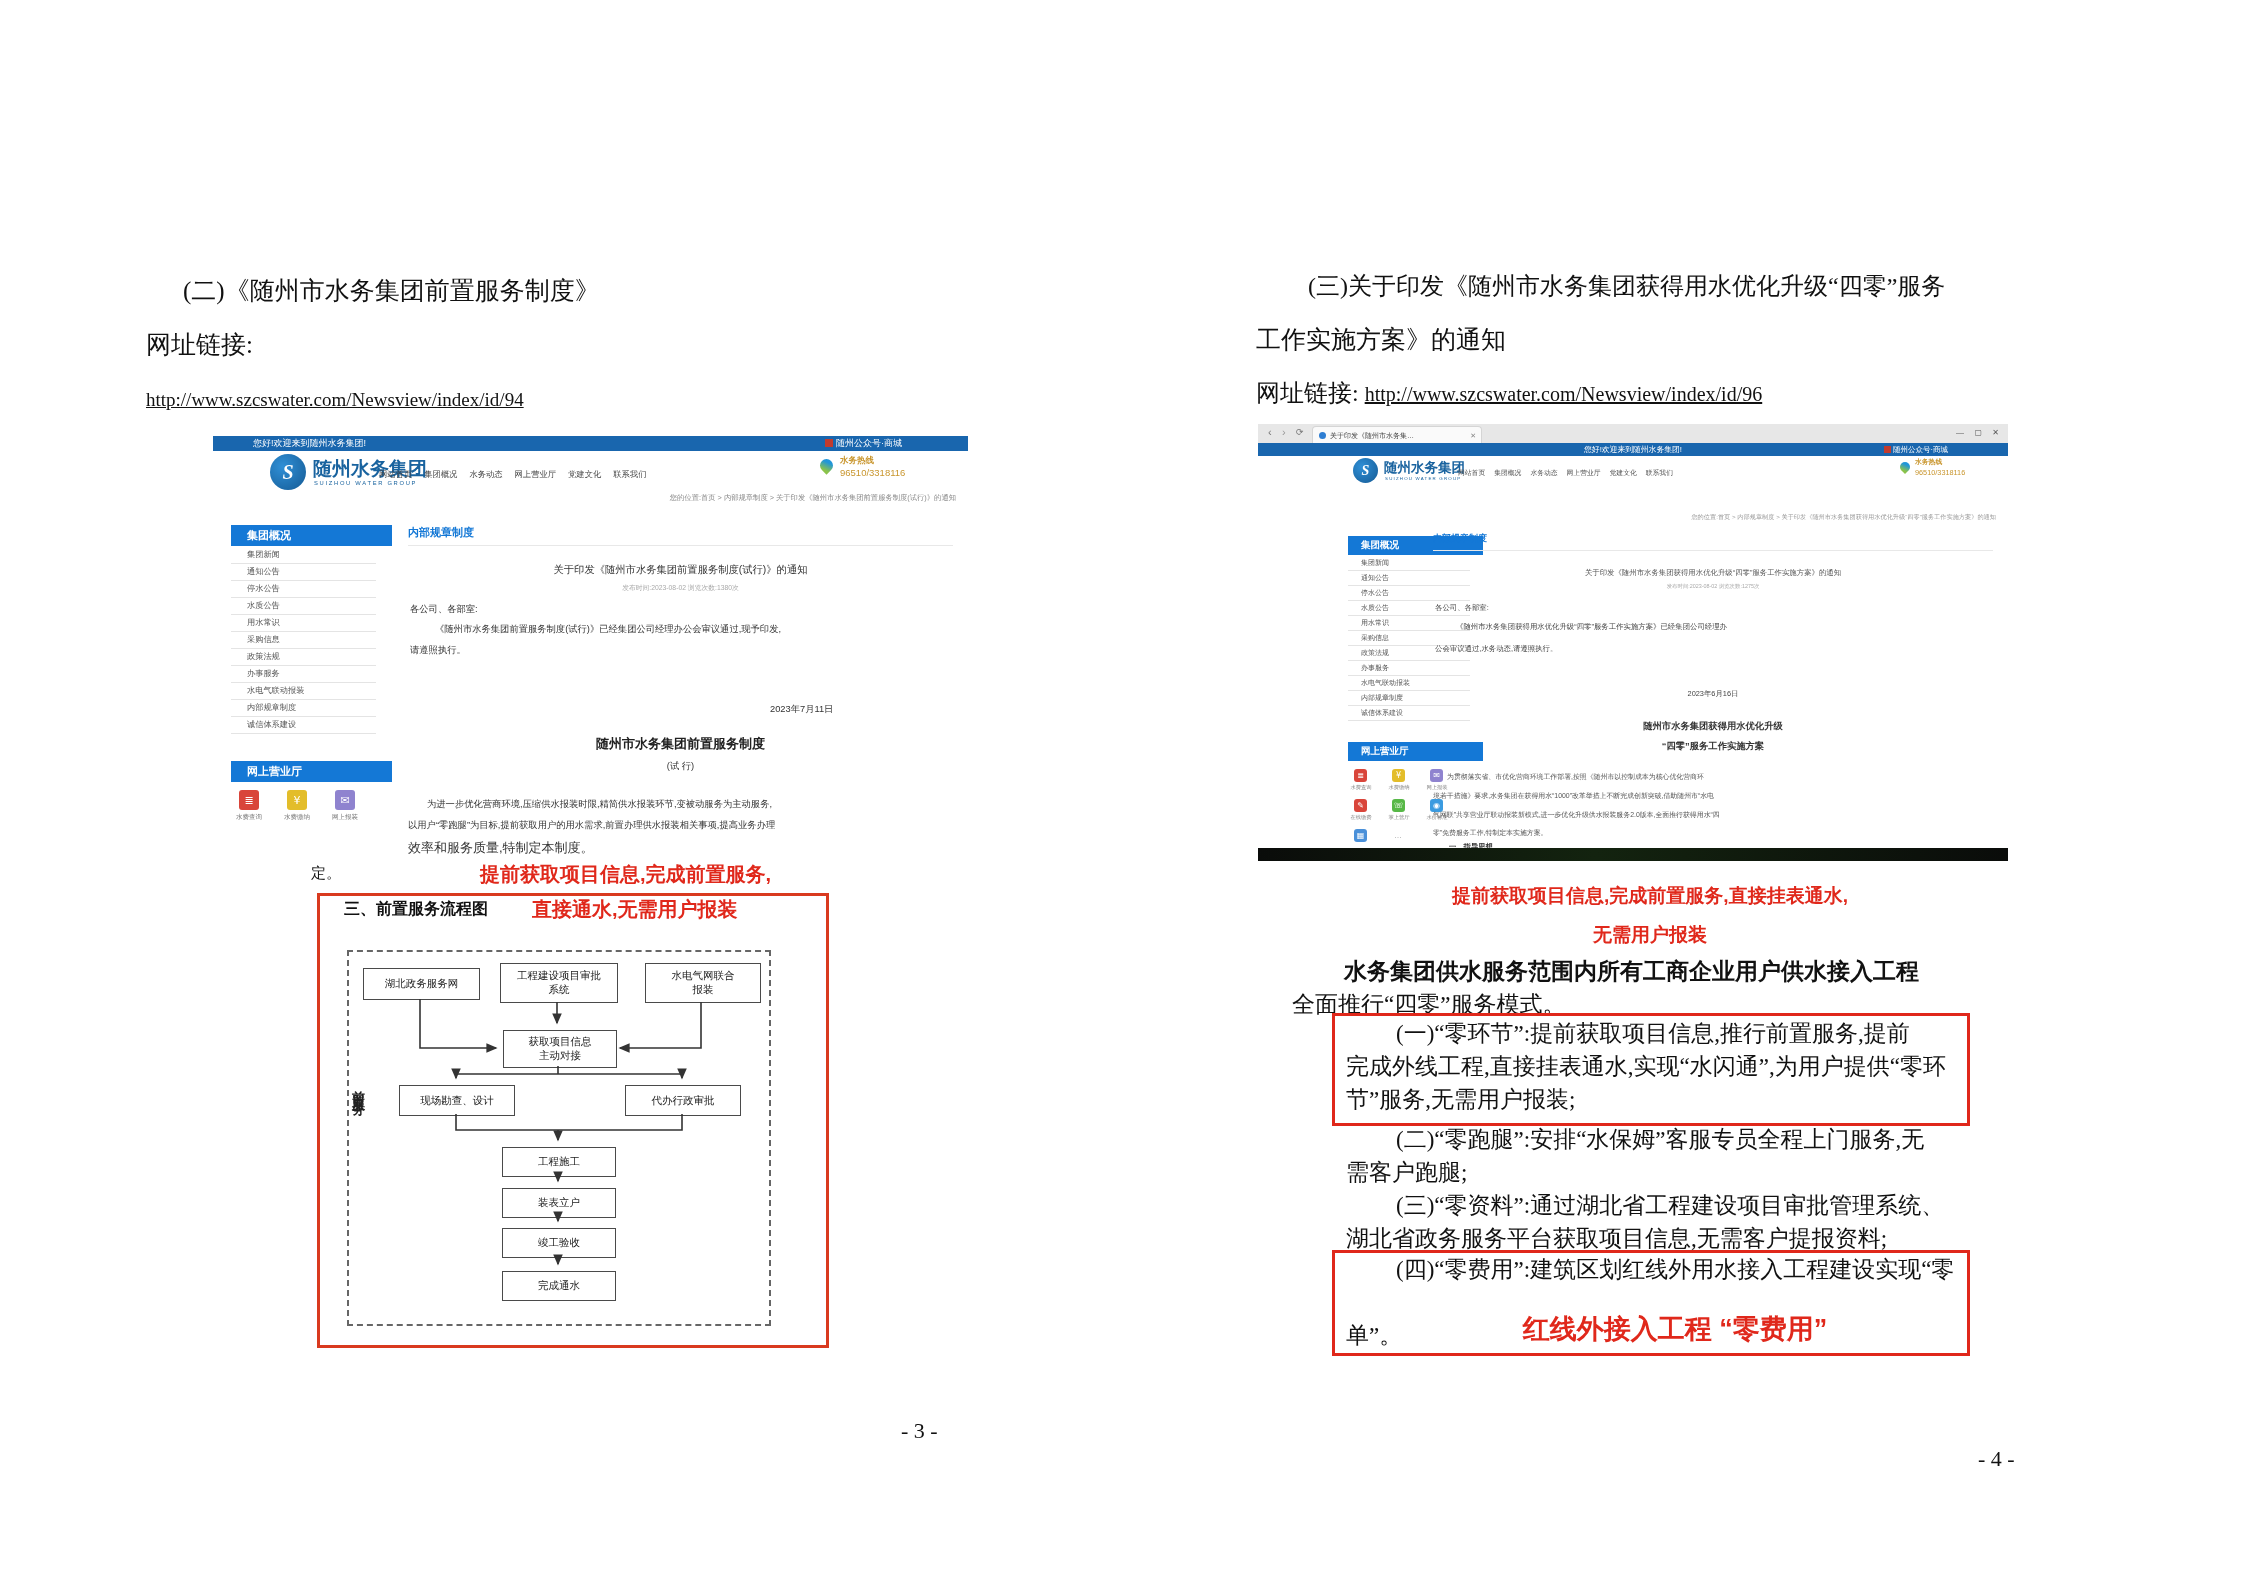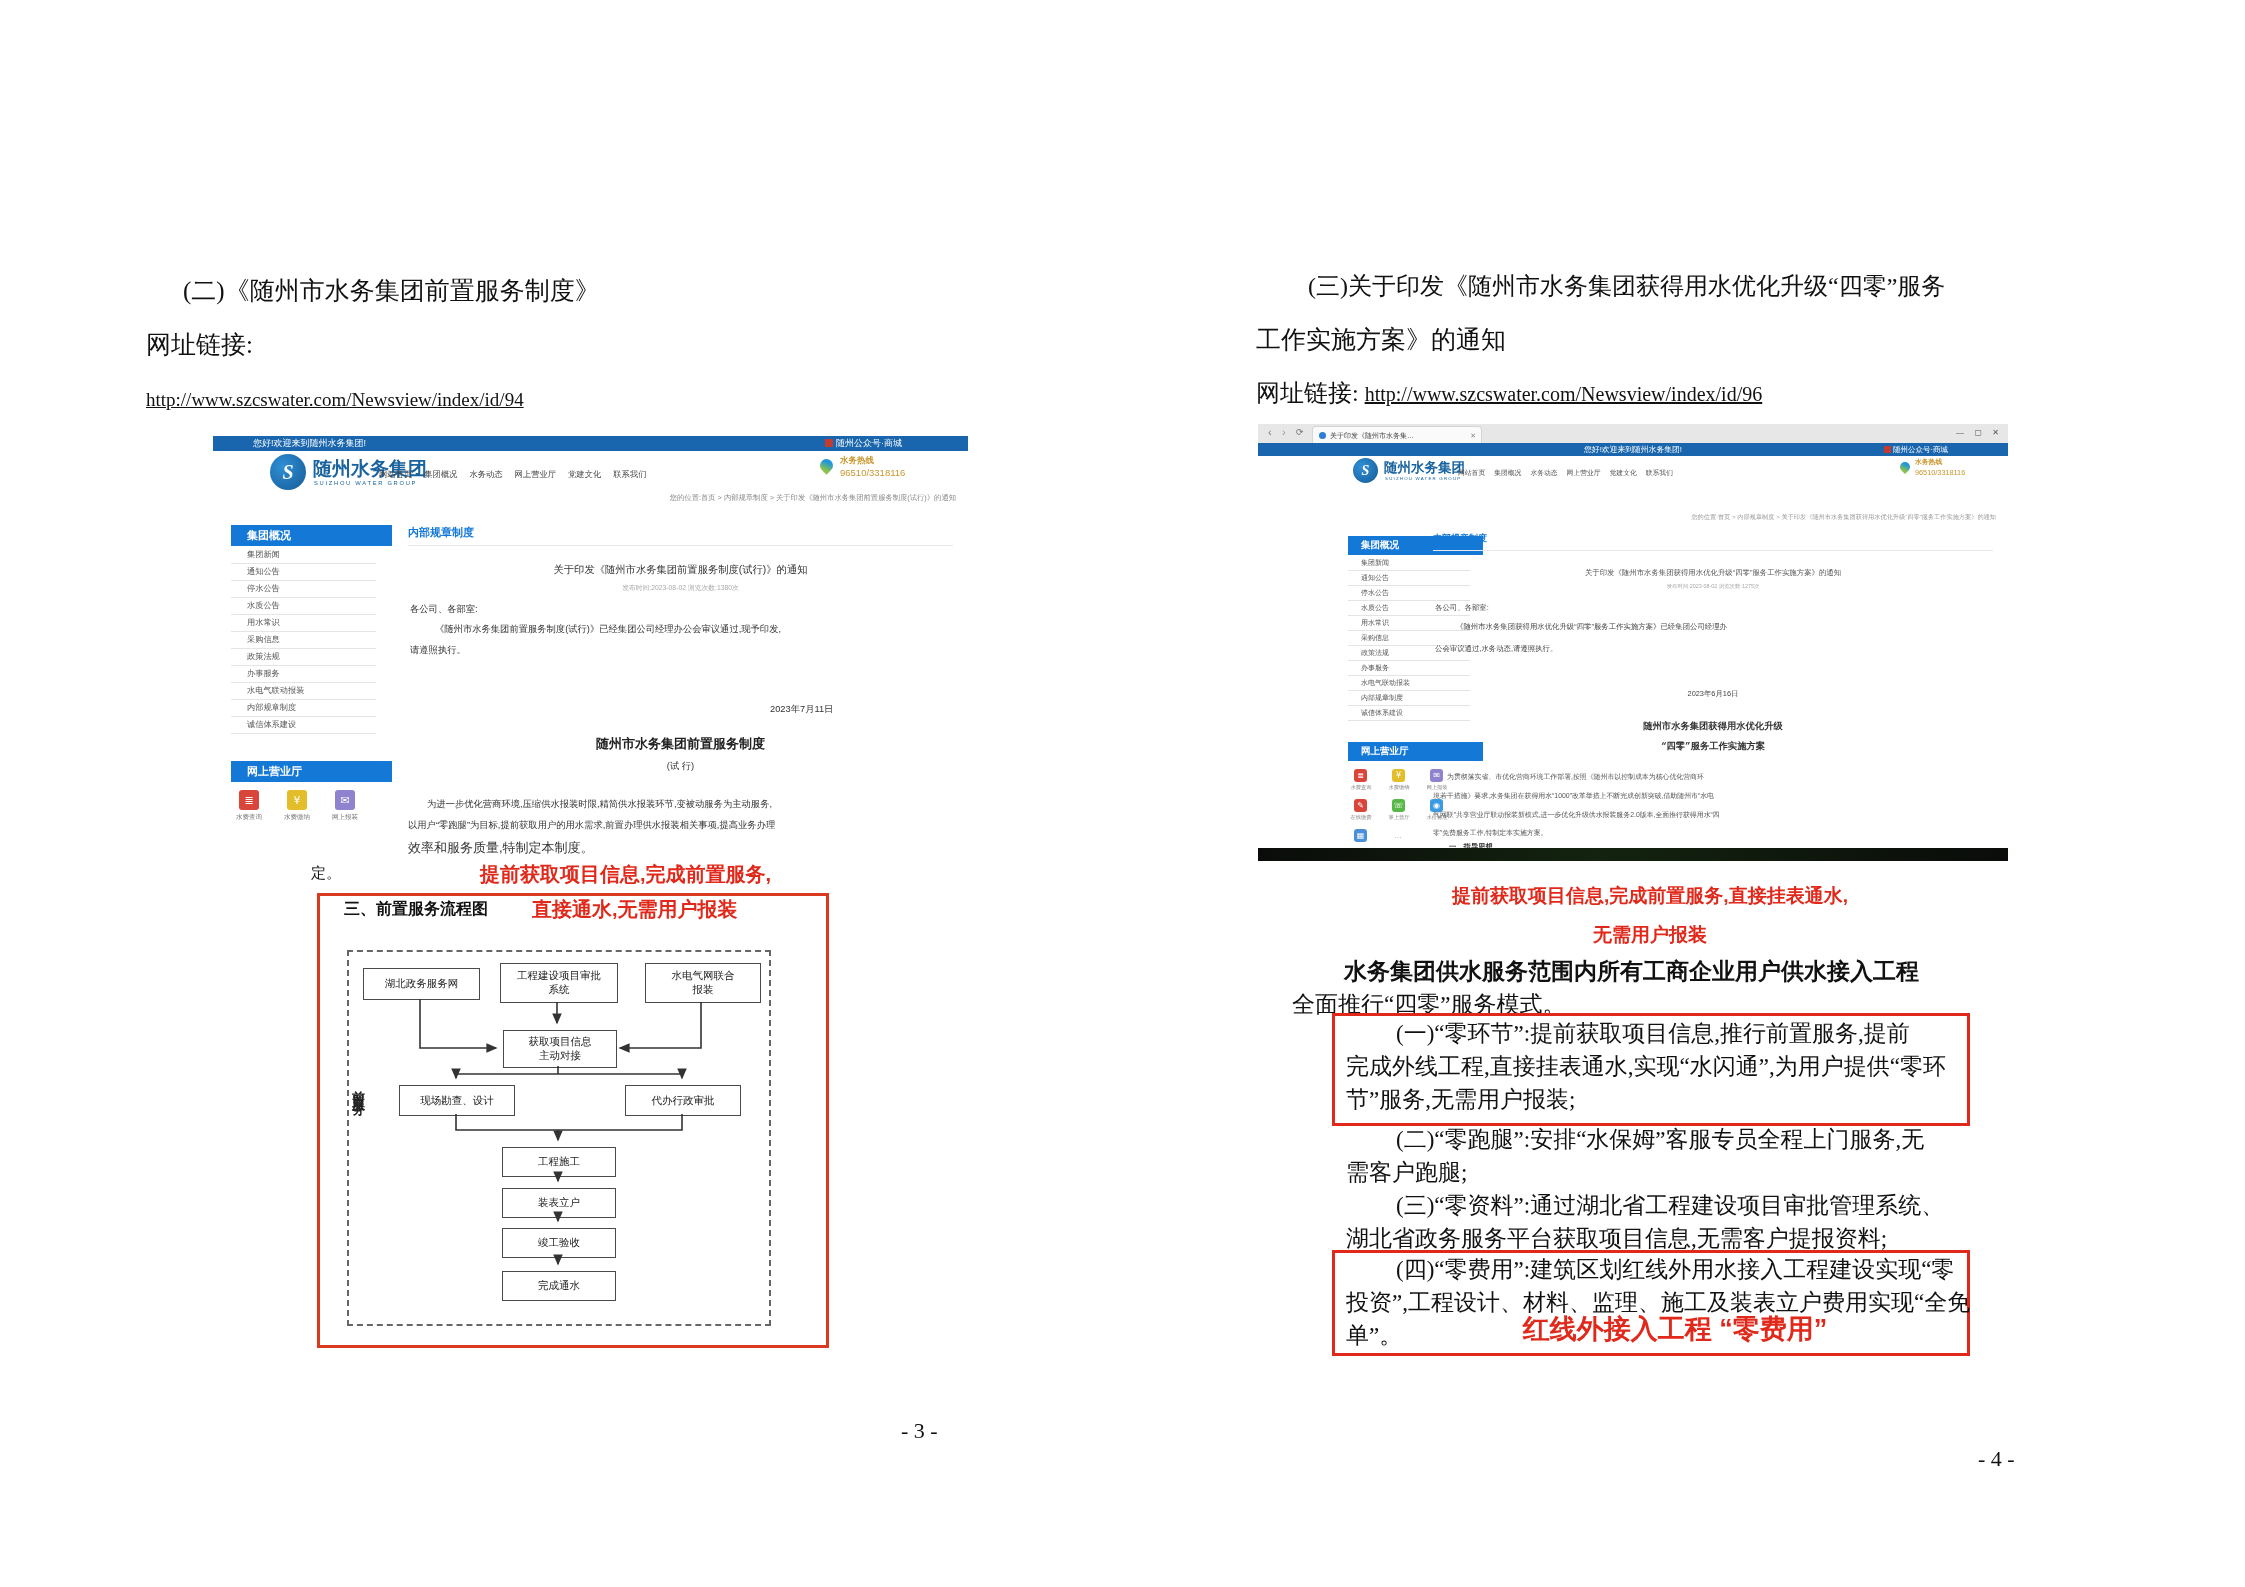--- a/index.html
+++ b/index.html
@@ -222,21 +222,21 @@
 
     <div class="t b" style="left:175px;top:110px;font-size:9px;color:#1478d6;">内部规章制度</div>
     <div class="divline" style="left:175px;top:126px;width:560px;"></div>
     <div class="t c" style="left:175px;top:145px;width:560px;font-size:7.4px;color:#555;text-align:center;">关于印发《随州市水务集团获得用水优化升级“四零”服务工作实施方案》的通知</div>
     <div class="t c" style="left:175px;top:160px;width:560px;font-size:5.4px;color:#aaa;">发布时间:2023-08-02    浏览次数:1275次</div>
     <div class="t" style="left:177px;top:180px;font-size:7.4px;color:#444;">各公司、各部室:</div>
     <div class="t" style="left:198px;top:199px;font-size:7.4px;color:#444;">《随州市水务集团获得用水优化升级“四零”服务工作实施方案》已经集团公司经理办</div>
     <div class="t" style="left:177px;top:221px;font-size:7.4px;color:#444;">公会审议通过,水务动态,请遵照执行。</div>
     <div class="t c" style="left:175px;top:266px;width:560px;font-size:7.4px;color:#444;">2023年6月16日</div>
     <div class="t c b" style="left:175px;top:298px;width:560px;font-size:9.3px;color:#333;">随州市水务集团获得用水优化升级</div>
-    <div class="t c b" style="left:175px;top:318px;width:560px;font-size:9.3px;color:#333;font-family:Liberation Mono, monospace;">“四零”服务工作实施方案</div>
+    <div class="t c b" style="left:175px;top:318px;width:560px;font-size:9.3px;color:#333;">“四零”服务工作实施方案</div>
     <div class="t" style="left:189px;top:350px;font-size:6.9px;color:#555;">为贯彻落实省、市优化营商环境工作部署,按照《随州市以控制成本为核心优化营商环</div>
     <div class="t" style="left:175px;top:369px;font-size:6.9px;color:#555;">境若干措施》要求,水务集团在获得用水“1000”改革举措上不断完成创新突破,借助随州市“水电</div>
     <div class="t" style="left:175px;top:388px;font-size:6.9px;color:#555;">气网联”共享营业厅联动报装新模式,进一步优化升级供水报装服务2.0版本,全面推行获得用水“四</div>
     <div class="t" style="left:175px;top:406px;font-size:6.9px;color:#555;">零”免费服务工作,特制定本实施方案。</div>
     <div class="t b" style="left:191px;top:419px;font-size:7.3px;color:#333;">一、指导思想</div>
 
     <div style="position:absolute;left:0;top:424px;width:750px;height:13px;background:linear-gradient(90deg,#0a0c0a 0%,#13230f 45%,#0a0c0a 100%);"></div>
   </div>
 
   <div class="t b red sans c" style="left:1300px;top:886px;width:700px;font-size:19px;">提前获取项目信息,完成前置服务,直接挂表通水,</div>
@@ -249,19 +249,18 @@
   <div class="t" style="left:1346px;top:1055px;font-size:23px;">完成外线工程,直接挂表通水,实现“水闪通”,为用户提供“零环</div>
   <div class="t" style="left:1346px;top:1088px;font-size:23px;">节”服务,无需用户报装;</div>
 
   <div class="t" style="left:1396px;top:1128px;font-size:23px;">(二)“零跑腿”:安排“水保姆”客服专员全程上门服务,无</div>
   <div class="t" style="left:1346px;top:1161px;font-size:23px;">需客户跑腿;</div>
   <div class="t" style="left:1396px;top:1194px;font-size:23px;">(三)“零资料”:通过湖北省工程建设项目审批管理系统、</div>
   <div class="t" style="left:1346px;top:1227px;font-size:23px;">湖北省政务服务平台获取项目信息,无需客户提报资料;</div>
 
   <div style="position:absolute;left:1332px;top:1250px;width:632px;height:100px;border:3px solid #e0281b;"></div>
   <div class="t" style="left:1396px;top:1258px;font-size:23px;">(四)“零费用”:建筑区划红线外用水接入工程建设实现“零</div>
-  <div class="t" style="left:1346px;top:1291px;font-size:23px;">投资”,工程设计、材料、监理、施工及装表立户费用实现“全免</div>
   <div class="t" style="left:1346px;top:1324px;font-size:23px;">单”。</div>
   <div class="t b red sans c" style="left:1440px;top:1316px;width:470px;font-size:27px;">红线外接入工程 “零费用”</div>
 
   <div class="t" style="left:1978px;top:1448px;font-size:22px;">- 4 -</div>
 
 </div>
 
 </body></html>

